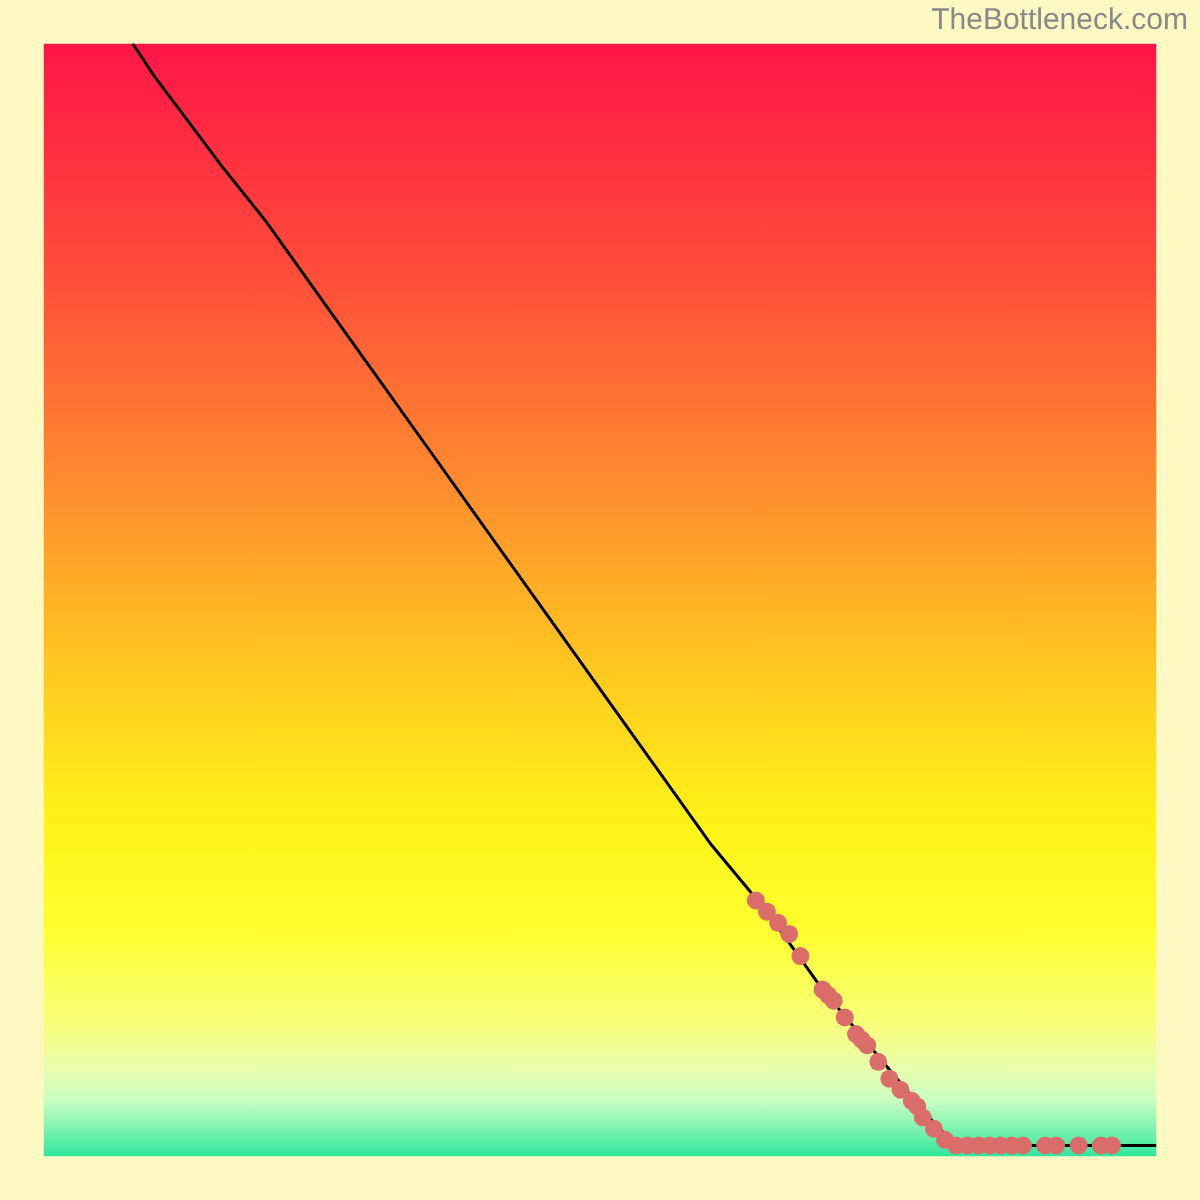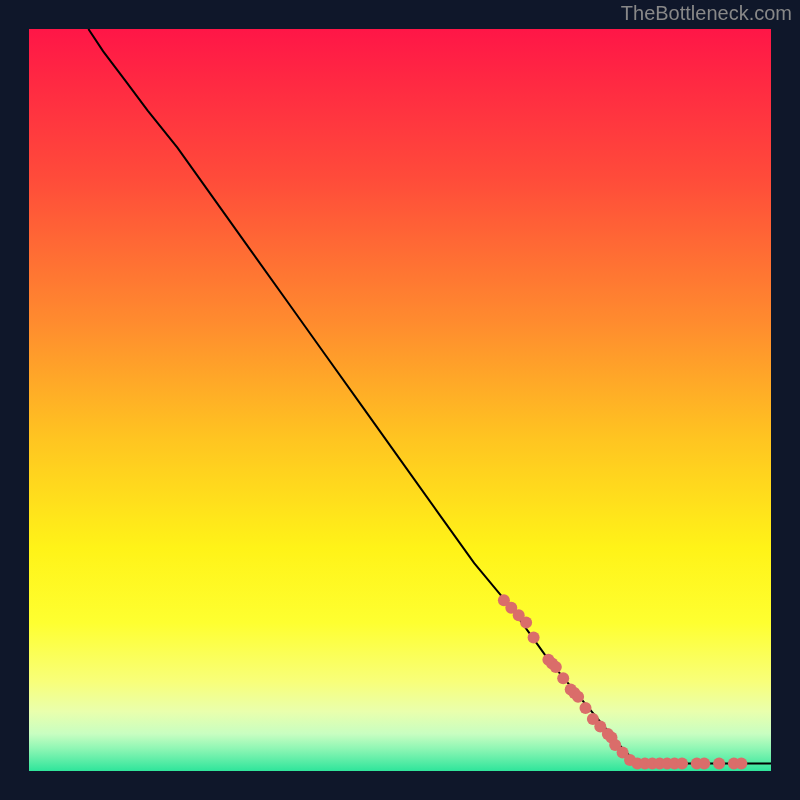--- a/index.html
+++ b/index.html
@@ -8,21 +8,21 @@
     background: #000;
     width: 800px;
     height: 800px;
     position: relative;
     font-family: Arial, sans-serif;
   }
   .container {
     width: 800px;
     height: 800px;
     position: relative;
-    background: #0f172a;
+    background: #fef9c3;
   }
   .watermark {
     position: absolute;
     top: 2px;
     right: 8px;
     color: #888;
     font-size: 20px;
     font-weight: 500;
     z-index: 10;
   }

